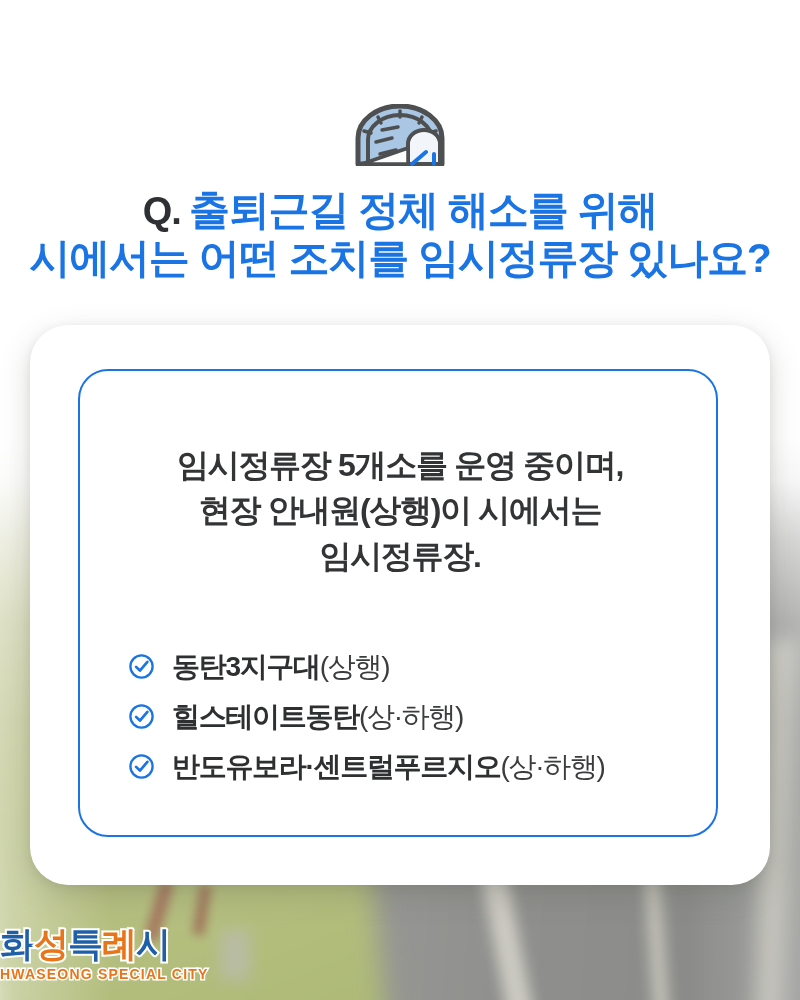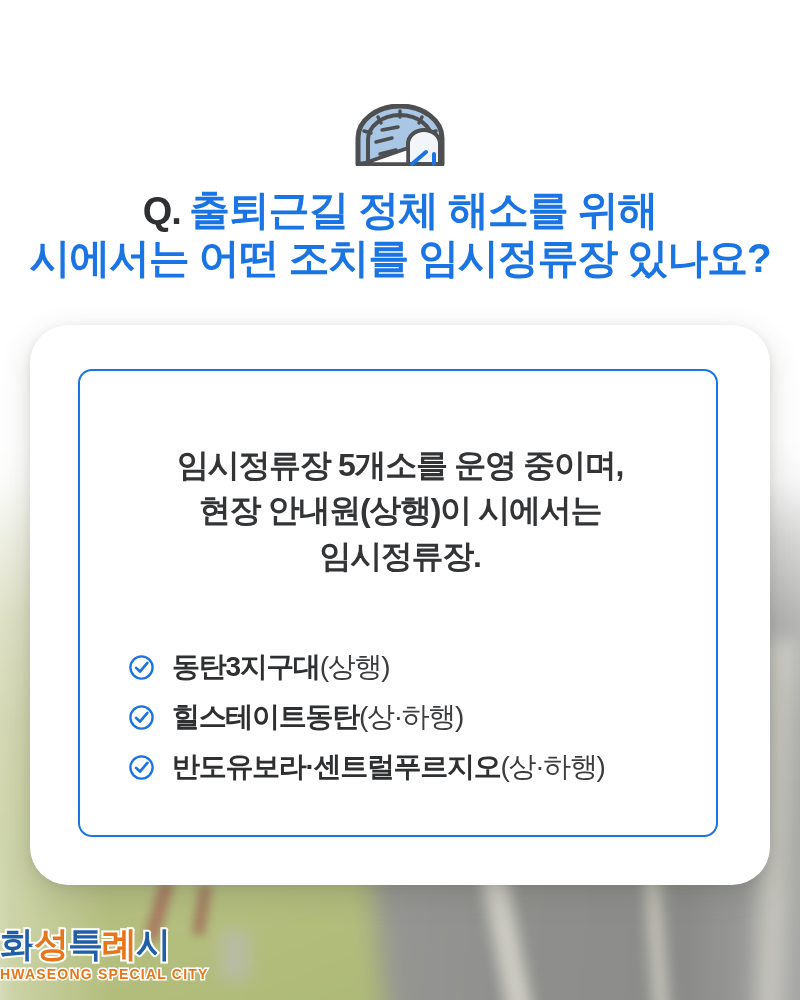--- a/index.html
+++ b/index.html
@@ -212,21 +212,21 @@
                 0 2px 8px rgba(80, 85, 75, 0.10);
     z-index: 4;
   }
   .card-inner {
     position: absolute;
     left: 48px;
     top: 44px;
     width: 640px;
     height: 468px;
     border: 2px solid #1b74e4;
-    border-radius: 14px;
+    border-radius: 30px;
     box-sizing: border-box;
   }
 
   
   .lead {
     position: absolute;
     left: 0;
     top: 72px;
     width: 640px;
     text-align: center;
@@ -240,21 +240,21 @@
 
   
   .checklist {
     position: absolute;
     left: 48px;
     top: 282px;
     width: 580px;
   }
   .check-item {
     display: flex;
-    align-items: center;
+    align-items: flex-start;
     margin-bottom: 22px;
     white-space: nowrap;
   }
   .check-icon {
     flex: 0 0 auto;
     width: 27px;
     height: 27px;
     margin-right: 17px;
   }
   .check-label {

